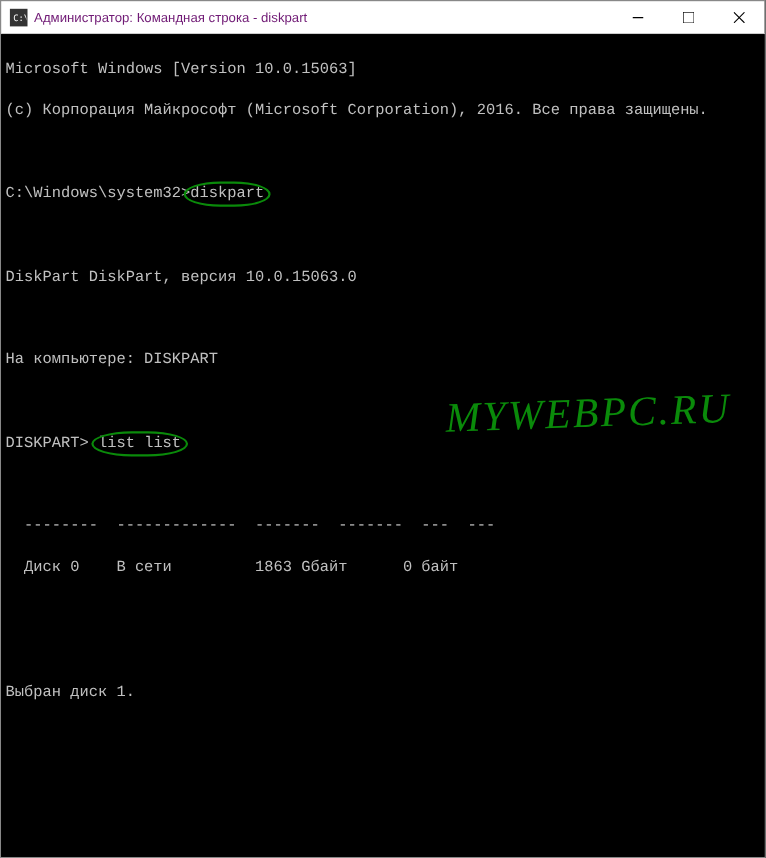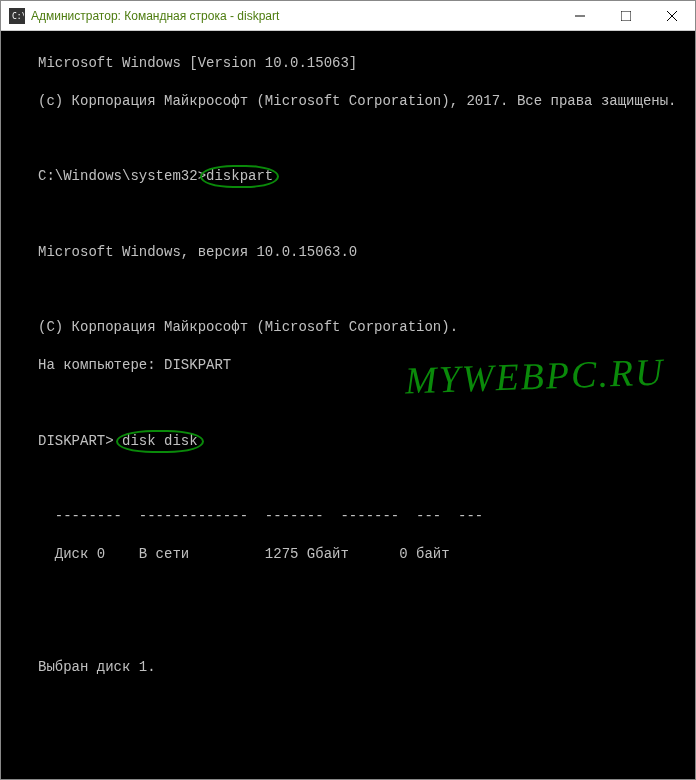--- a/index.html
+++ b/index.html
@@ -36,21 +36,21 @@
       margin-right: 6px;
       background: #333;
       display: flex;
       align-items: center;
       justify-content: center;
       font-size: 8px;
       color: #fff;
     }
     .titlebar-text {
       font-size: 12px;
-      color: #4d7c0f;
+      color: #701a75;
       flex: 1;
     }
     .window-controls {
       display: flex;
     }
     .window-button {
       width: 46px;
       height: 30px;
       display: flex;
       align-items: center;
@@ -64,21 +64,20 @@
       font-family: 'Courier New', monospace;
       font-size: 14px;
       line-height: 1.35;
       padding: 4px;
       white-space: pre;
       overflow: hidden;
       position: relative;
     }
     .line {
       position: relative;
-      margin-left: 33px;
     }
     .highlight {
       position: relative;
       display: inline-block;
       text-align: center;
     }
     .highlight::after {
       content: '';
       position: absolute;
       left: -6px;
@@ -128,33 +127,32 @@
       <div class="window-button close">
         <svg width="10" height="10" viewBox="0 0 10 10">
             <line x1="0" y1="0" x2="10" y2="10" stroke="#000" stroke-width="1"></line>
             <line x1="10" y1="0" x2="0" y2="10" stroke="#000" stroke-width="1"></line>
           </svg>
       </div>
     </div>
   </div>
   <div class="terminal">
 <div class="line">Microsoft Windows [Version 10.0.15063]</div>
-<div class="line">(c) Корпорация Майкрософт (Microsoft Corporation), 2017. Все права защищены.</div>
+<div class="line">(c) Корпорация Майкрософт (Microsoft Corporation), 2016. Все права защищены.</div>
 <div class="line"> </div>
 <div class="line"><span>C:\Windows\system32&gt;</span><span class="highlight">diskpart</span></div>
 <div class="line"> </div>
-<div class="line">Microsoft Windows, версия 10.0.15063.0</div>
+<div class="line">DiskPart DiskPart, версия 10.0.15063.0</div>
 <div class="line"> </div>
-<div class="line">(C) Корпорация Майкрософт (Microsoft Corporation).</div>
 <div class="line">На компьютере: DISKPART</div>
 <div class="line"> </div>
-<div class="line"><span>DISKPART&gt;</span> <span class="highlight">disk disk</span></div>
+<div class="line"><span>DISKPART&gt;</span> <span class="highlight">list list</span></div>
 <div class="line"> </div>
 <div class="line">  --------  -------------  -------  -------  ---  ---</div>
-<div class="line">  Диск 0    В сети         1275 Gбайт      0 байт</div>
+<div class="line">  Диск 0    В сети         1863 Gбайт      0 байт</div>
 <div class="line"> </div>
 <div class="line"> </div>
 <div class="line">Выбран диск 1.</div>
 
 
 
 
 
 
 

